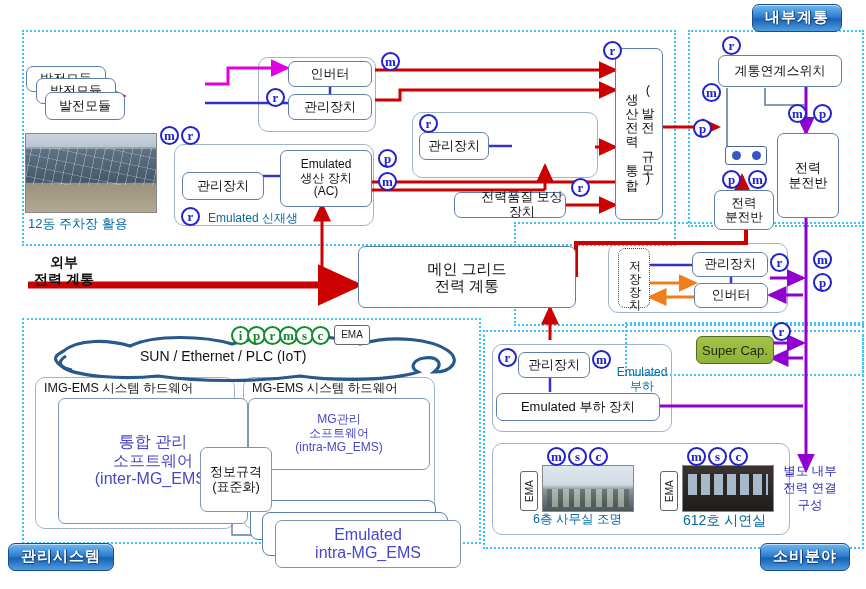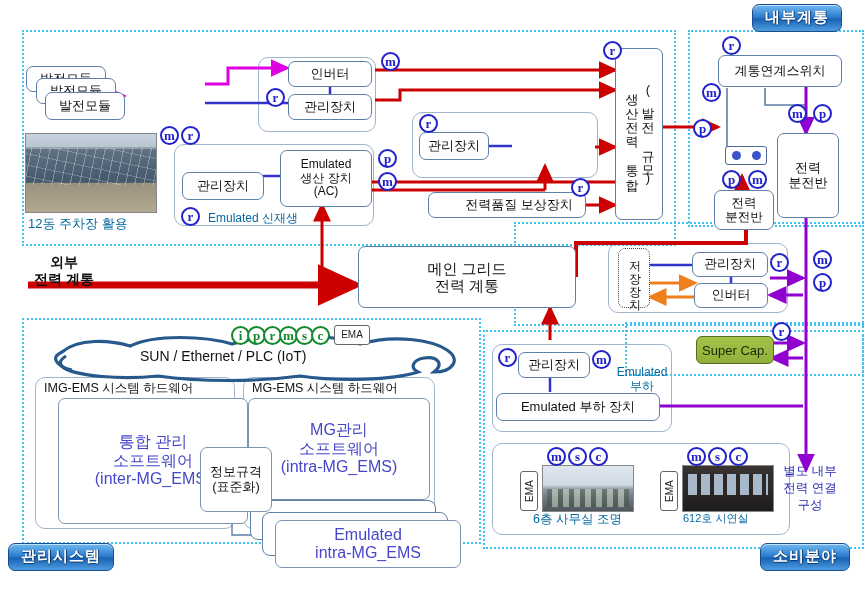--- a/index.html
+++ b/index.html
@@ -209,21 +209,21 @@
   <div class="grp" style="left:174px;top:144px;width:200px;height:82px;"></div>
   <div class="bx" style="left:182px;top:172px;width:82px;height:28px;">관리장치</div>
   <div class="bx" style="left:280px;top:150px;width:92px;height:57px;white-space:pre-line;font-size:12px;">Emulated
 생산 장치
 (AC)</div>
   <div class="plain brown" style="left:208px;top:211px;font-size:12px;">Emulated 신재생</div>
 
   <div class="grp" style="left:412px;top:112px;width:186px;height:66px;"></div>
   <div class="bx" style="left:419px;top:132px;width:70px;height:28px;">관리장치</div>
 
-  <div class="bx" style="left:428px;top:192px;width:158px;height:26px;padding-left:24px;">전력품질 보상장치</div>
+  <div class="bx" style="left:454px;top:192px;width:112px;height:26px;padding-left:24px;">전력품질 보상장치</div>
 
   <div class="bx" style="left:615px;top:48px;width:48px;height:172px;flex-direction:row;justify-content:center;gap:1px;">
     <span class="vtext">생산전력 통합</span>
     <span class="vtext">(발전 규모)</span>
   </div>
 
   <div class="cb" style="left:381px;top:52px;">m</div>
   <div class="cb" style="left:266px;top:88px;">r</div>
   <div class="cb" style="left:160px;top:126px;">m</div>
   <div class="cb" style="left:181px;top:126px;">r</div>
@@ -281,21 +281,21 @@
   <div class="plain" style="left:140px;top:348px;font-size:14px;color:#111;z-index:26;">SUN / Ethernet / PLC (IoT)</div>
 
   <div class="grp" style="left:35px;top:377px;width:200px;height:152px;"></div>
   <div class="plain" style="left:44px;top:381px;font-size:12.5px;z-index:26;">IMG-EMS 시스템 하드웨어</div>
   <div class="bx blue-t" style="left:40px;top:398px;width:190px;height:126px;white-space:pre-line;font-size:16px;color:#4646c8;border-color:#7d94b0;margin-left:18px;">통합 관리
 소프트웨어
 (inter-MG_EMS)</div>
 
   <div class="grp" style="left:243px;top:377px;width:192px;height:152px;"></div>
   <div class="plain" style="left:252px;top:381px;font-size:12.5px;z-index:26;">MG-EMS 시스템 하드웨어</div>
-  <div class="bx blue-t" style="left:248px;top:398px;width:182px;height:102px;white-space:pre-line;font-size:16px;color:#4646c8;border-color:#7d94b0;">MG관리
+  <div class="bx blue-t" style="left:248px;top:398px;width:182px;height:72px;white-space:pre-line;font-size:12px;color:#4646c8;border-color:#7d94b0;">MG관리
 소프트웨어
 (intra-MG_EMS)</div>
 
   <div class="stack" style="left:250px;top:500px;width:186px;height:40px;"></div>
   <div class="stack" style="left:262px;top:512px;width:186px;height:44px;"></div>
   <div class="bx blue-t" style="left:275px;top:520px;width:186px;height:48px;white-space:pre-line;font-size:16px;color:#4646c8;border-color:#7d94b0;">Emulated
 intra-MG_EMS</div>
 
   <div class="bx" style="left:200px;top:447px;width:72px;height:65px;white-space:pre-line;font-size:13px;border-color:#7d94b0;z-index:28;">정보규격
 (표준화)</div>
@@ -312,21 +312,21 @@
 
   <div class="emadot emav" style="left:520px;top:471px;width:16px;height:38px;">EMA</div>
   <div class="photo ph-office" style="left:542px;top:465px;width:90px;height:45px;"></div>
   <div class="plain brown" style="left:533px;top:512px;font-size:12.5px;">6층 사무실 조명</div>
   <div class="cb" style="left:547px;top:447px;">m</div>
   <div class="cb" style="left:568px;top:447px;">s</div>
   <div class="cb" style="left:589px;top:447px;">c</div>
 
   <div class="emadot emav" style="left:660px;top:471px;width:16px;height:38px;">EMA</div>
   <div class="photo ph-demo" style="left:682px;top:465px;width:90px;height:45px;"></div>
-  <div class="plain brown" style="left:683px;top:512px;font-size:11px;">612호 시연실</div>
+  <div class="plain brown" style="left:683px;top:512px;font-size:14px;">612호 시연실</div>
   <div class="cb" style="left:687px;top:447px;">m</div>
   <div class="cb" style="left:708px;top:447px;">s</div>
   <div class="cb" style="left:729px;top:447px;">c</div>
 
   <div class="plain blue-t" style="left:775px;top:463px;width:70px;font-size:12.5px;white-space:pre-line;text-align:center;line-height:1.35;color:#2b2bb5;">별도 내부
 전력 연결
 구성</div>
 
 </div>
 

